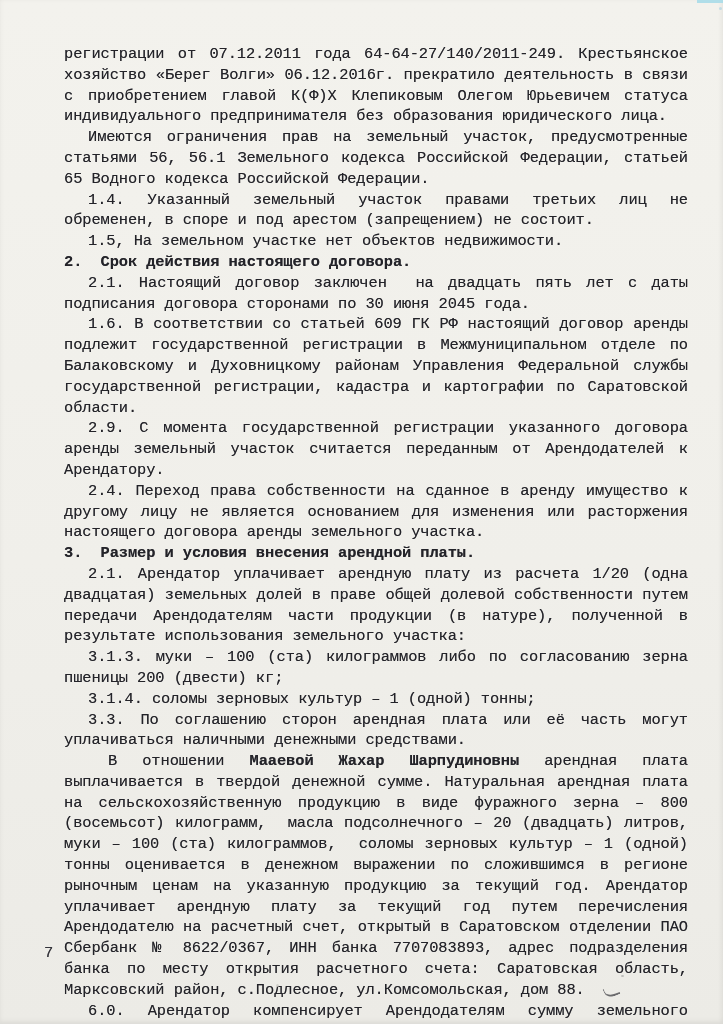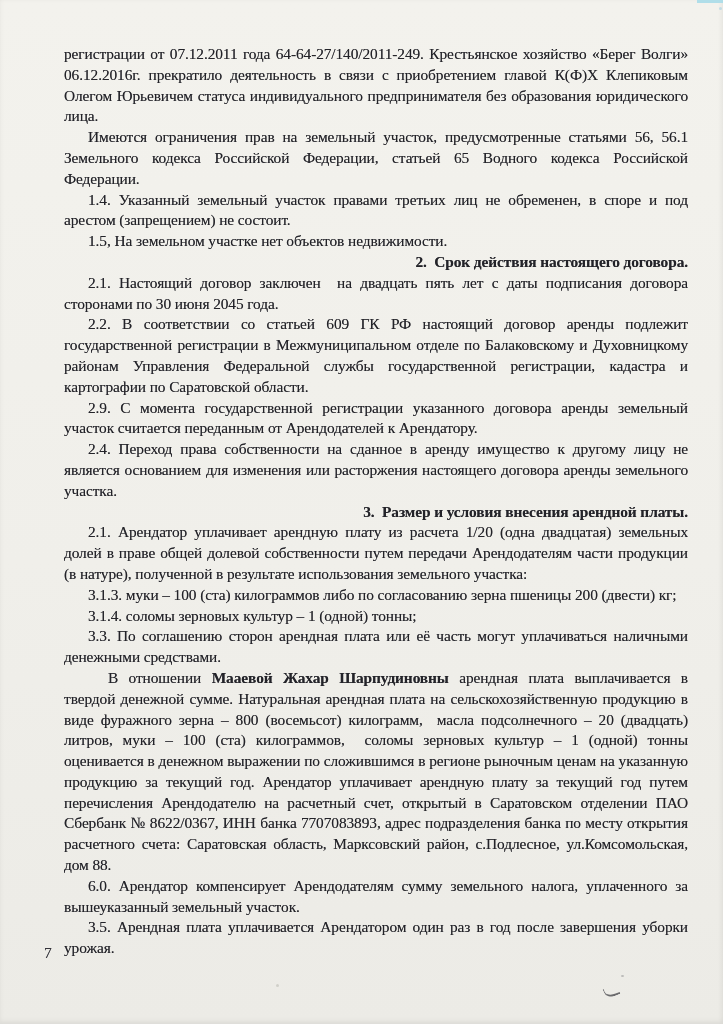--- a/index.html
+++ b/index.html
@@ -3,39 +3,39 @@
 <meta charset="utf-8">
 <style>
   html, body { margin: 0; padding: 0; background: #888; }
   .page {
     position: relative;
     width: 723px;
     height: 1024px;
     margin: 0 auto;
     background: linear-gradient(180deg, #f3f2ed 0%, #f0efea 55%, #ecebe6 100%);
     overflow: hidden;
-    font-family: Liberation Serif, serif;
+    font-family: Liberation Mono, monospace;
     color: #232329;
     box-shadow: inset 0 -3px 5px rgba(0,0,0,0.05), inset -2px 0 4px rgba(0,0,0,0.03);
   }
   .text-block {
     position: absolute;
     left: 64px;
     top: 44px;
     width: 624px;
     font-size: 15.4px;
     line-height: 20.8px;
     text-align: justify;
     letter-spacing: -0.1px;
     text-shadow: 0 0 0.6px rgba(40,40,46,0.55);
   }
   .text-block p { margin: 0; text-indent: 24px; }
   p.cont { text-indent: 0; }
   p.deep { text-indent: 44px; }
-  p.hd   { text-indent: 0; text-align: right; font-weight: bold; }
+  p.hd   { text-indent: 0; text-align: left; font-weight: bold; }
   .bold-name { font-weight: bold; }
   .page-number {
     position: absolute;
     left: 44px;
     top: 944px;
     font-size: 15.5px;
     color: #33333a;
     text-shadow: 0 0 0.6px rgba(40,40,46,0.5);
   }
   
@@ -77,21 +77,21 @@
   <div class="edge-cyan"></div>
   <div class="edge-dot"></div>
 
   <main class="text-block">
     <p class="cont">регистрации от 07.12.2011 года 64-64-27/140/2011-249. Крестьянское хозяйство «Берег Волги» 06.12.2016г. прекратило деятельность в связи с приобретением главой К(Ф)Х Клепиковым Олегом Юрьевичем статуса индивидуального предпринимателя без образования юридического лица.</p>
     <p>Имеются ограничения прав на земельный участок, предусмотренные статьями 56, 56.1 Земельного кодекса Российской Федерации, статьей 65 Водного кодекса Российской Федерации.</p>
     <p>1.4. Указанный земельный участок правами третьих лиц не обременен, в споре и под арестом (запрещением) не состоит.</p>
     <p>1.5, На земельном участке нет объектов недвижимости.</p>
     <p class="hd">2.&nbsp; Срок действия настоящего договора.</p>
     <p>2.1. Настоящий договор заключен&nbsp; на двадцать пять лет с даты подписания договора сторонами по 30 июня 2045 года.</p>
-    <p>2.2. В соответствии со статьей 609 ГК РФ настоящий договор аренды подлежит государственной регистрации в Межмуниципальном отделе по Балаковскому и Духовницкому районам Управления Федеральной службы государственной регистрации, кадастра и картографии по Саратовской области.</p>
+    <p>1.6. В соответствии со статьей 609 ГК РФ настоящий договор аренды подлежит государственной регистрации в Межмуниципальном отделе по Балаковскому и Духовницкому районам Управления Федеральной службы государственной регистрации, кадастра и картографии по Саратовской области.</p>
     <p>2.9. С момента государственной регистрации указанного договора аренды земельный участок считается переданным от Арендодателей к Арендатору.</p>
     <p>2.4. Переход права собственности на сданное в аренду имущество к другому лицу не является основанием для изменения или расторжения настоящего договора аренды земельного участка.</p>
     <p class="hd">3.&nbsp; Размер и условия внесения арендной платы.</p>
     <p>2.1. Арендатор уплачивает арендную плату из расчета 1/20 (одна двадцатая) земельных долей в праве общей долевой собственности путем передачи Арендодателям части продукции (в натуре), полученной в результате использования земельного участка:</p>
     <p>3.1.3. муки – 100 (ста) килограммов либо по согласованию зерна пшеницы 200 (двести) кг;</p>
     <p>3.1.4. соломы зерновых культур – 1 (одной) тонны;</p>
     <p>3.3. По соглашению сторон арендная плата или её часть могут уплачиваться наличными денежными средствами.</p>
     <p class="deep"><span>В отношении </span><span class="bold-name">Мааевой Жахар Шарпудиновны</span><span> арендная плата выплачивается в твердой денежной сумме. Натуральная арендная плата на сельскохозяйственную продукцию в виде фуражного зерна – 800 (восемьсот) килограмм,&nbsp; масла подсолнечного – 20 (двадцать) литров, муки – 100 (ста) килограммов,&nbsp; соломы зерновых культур – 1 (одной) тонны оценивается в денежном выражении по сложившимся в регионе рыночным ценам на указанную продукцию за текущий год. Арендатор уплачивает арендную плату за текущий год путем перечисления Арендодателю на расчетный счет, открытый в Саратовском отделении ПАО Сбербанк № 8622/0367, ИНН банка 7707083893, адрес подразделения банка по месту открытия расчетного счета: Саратовская область, Марксовский район, с.Подлесное, ул.Комсомольская, дом 88.</span></p>
     <p>6.0. Арендатор компенсирует Арендодателям сумму земельного налога, уплаченного за вышеуказанный земельный участок.</p>
     <p>3.5. Арендная плата уплачивается Арендатором один раз в год после завершения уборки урожая.</p>

